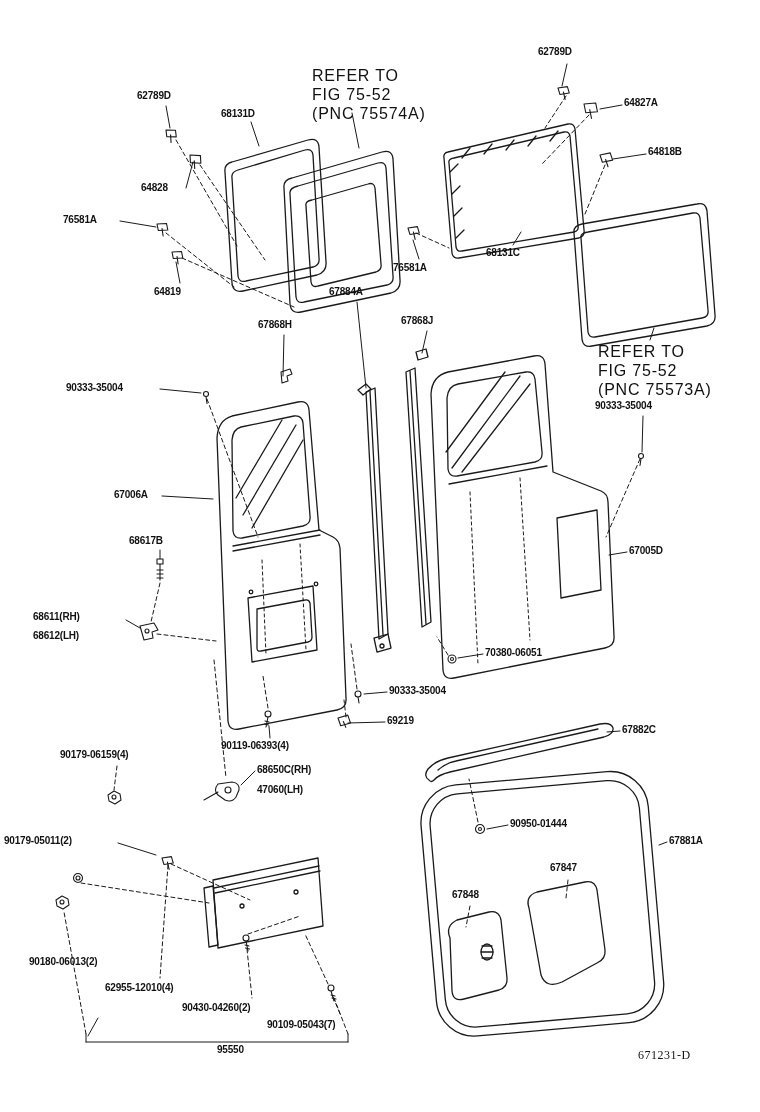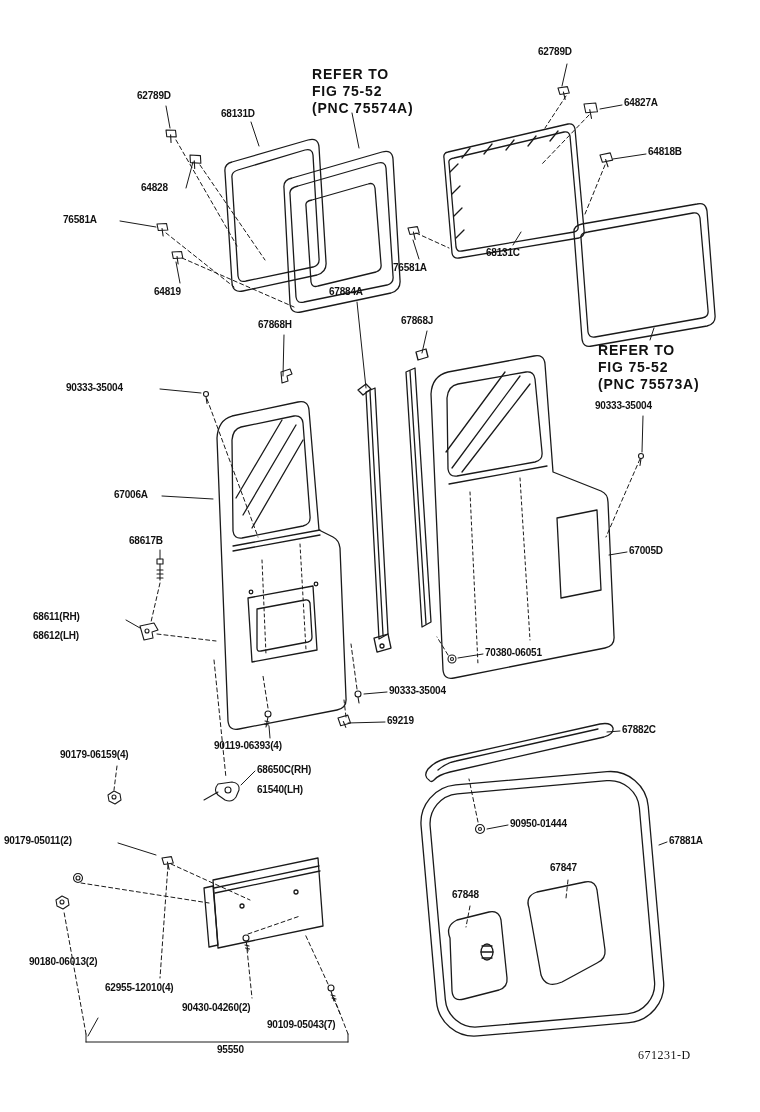--- a/index.html
+++ b/index.html
@@ -1,21 +1,21 @@
 <!DOCTYPE html>
 <html><head>
 <meta charset="utf-8">
 <style>
   * { margin:0; padding:0; box-sizing:border-box; }
   html,body { width:760px; height:1112px; background:#fff; }
   body { font-family:"Liberation Sans", sans-serif; color:#111; }
   .stage { position:relative; width:760px; height:1112px; background:#fff; overflow:hidden; }
   svg.art { position:absolute; left:0; top:0; }
   .lbl { position:absolute; font-size:10px; font-weight:700; letter-spacing:-0.2px; white-space:nowrap; }
-  .refer { position:absolute; font-size:14px; font-weight:700; letter-spacing:0.8px; line-height:1.2; white-space:nowrap; }
+  .refer { position:absolute; font-size:16px; font-weight:400; letter-spacing:0.8px; line-height:1.2; white-space:nowrap; }
   .code { position:absolute; font-size:12px; font-weight:400; letter-spacing:0.5px;font-family:Liberation Serif, serif; }
 </style>
 </head>
 <body>
 
 <div class="stage">
 
   <svg class="art" width="760" height="1112" viewBox="0 0 760 1112">
     <g stroke="#1a1a1a" fill="none" stroke-width="1.3" stroke-linejoin="round" stroke-linecap="round">
 
@@ -298,24 +298,24 @@
     <div class="lbl" style="left:66px;top:382px">90333-35004</div>
     <div class="lbl" style="left:595px;top:400px">90333-35004</div>
     <div class="lbl" style="left:114px;top:489px">67006A</div>
     <div class="lbl" style="left:129px;top:535px">68617B</div>
     <div class="lbl" style="left:629px;top:545px">67005D</div>
     <div class="lbl" style="left:33px;top:611px">68611(RH)</div>
     <div class="lbl" style="left:33px;top:630px">68612(LH)</div>
     <div class="lbl" style="left:485px;top:647px">70380-06051</div>
     <div class="lbl" style="left:389px;top:685px">90333-35004</div>
     <div class="lbl" style="left:387px;top:715px">69219</div>
-    <div class="lbl" style="left:214px;top:740px">90119-06393(4)</div>
+    <div class="lbl" style="left:221px;top:740px">90119-06393(4)</div>
     <div class="lbl" style="left:60px;top:749px">90179-06159(4)</div>
     <div class="lbl" style="left:257px;top:764px">68650C(RH)</div>
-    <div class="lbl" style="left:257px;top:784px">61540(LH)</div>
+    <div class="lbl" style="left:257px;top:784px">47060(LH)</div>
     <div class="lbl" style="left:622px;top:724px">67882C</div>
     <div class="lbl" style="left:510px;top:818px">90950-01444</div>
     <div class="lbl" style="left:669px;top:835px">67881A</div>
     <div class="lbl" style="left:4px;top:835px">90179-05011(2)</div>
     <div class="lbl" style="left:550px;top:862px">67847</div>
     <div class="lbl" style="left:452px;top:889px">67848</div>
     <div class="lbl" style="left:105px;top:982px">62955-12010(4)</div>
     <div class="lbl" style="left:182px;top:1002px">90430-04260(2)</div>
     <div class="lbl" style="left:29px;top:956px">90180-06013(2)</div>
     <div class="lbl" style="left:267px;top:1019px">90109-05043(7)</div>

